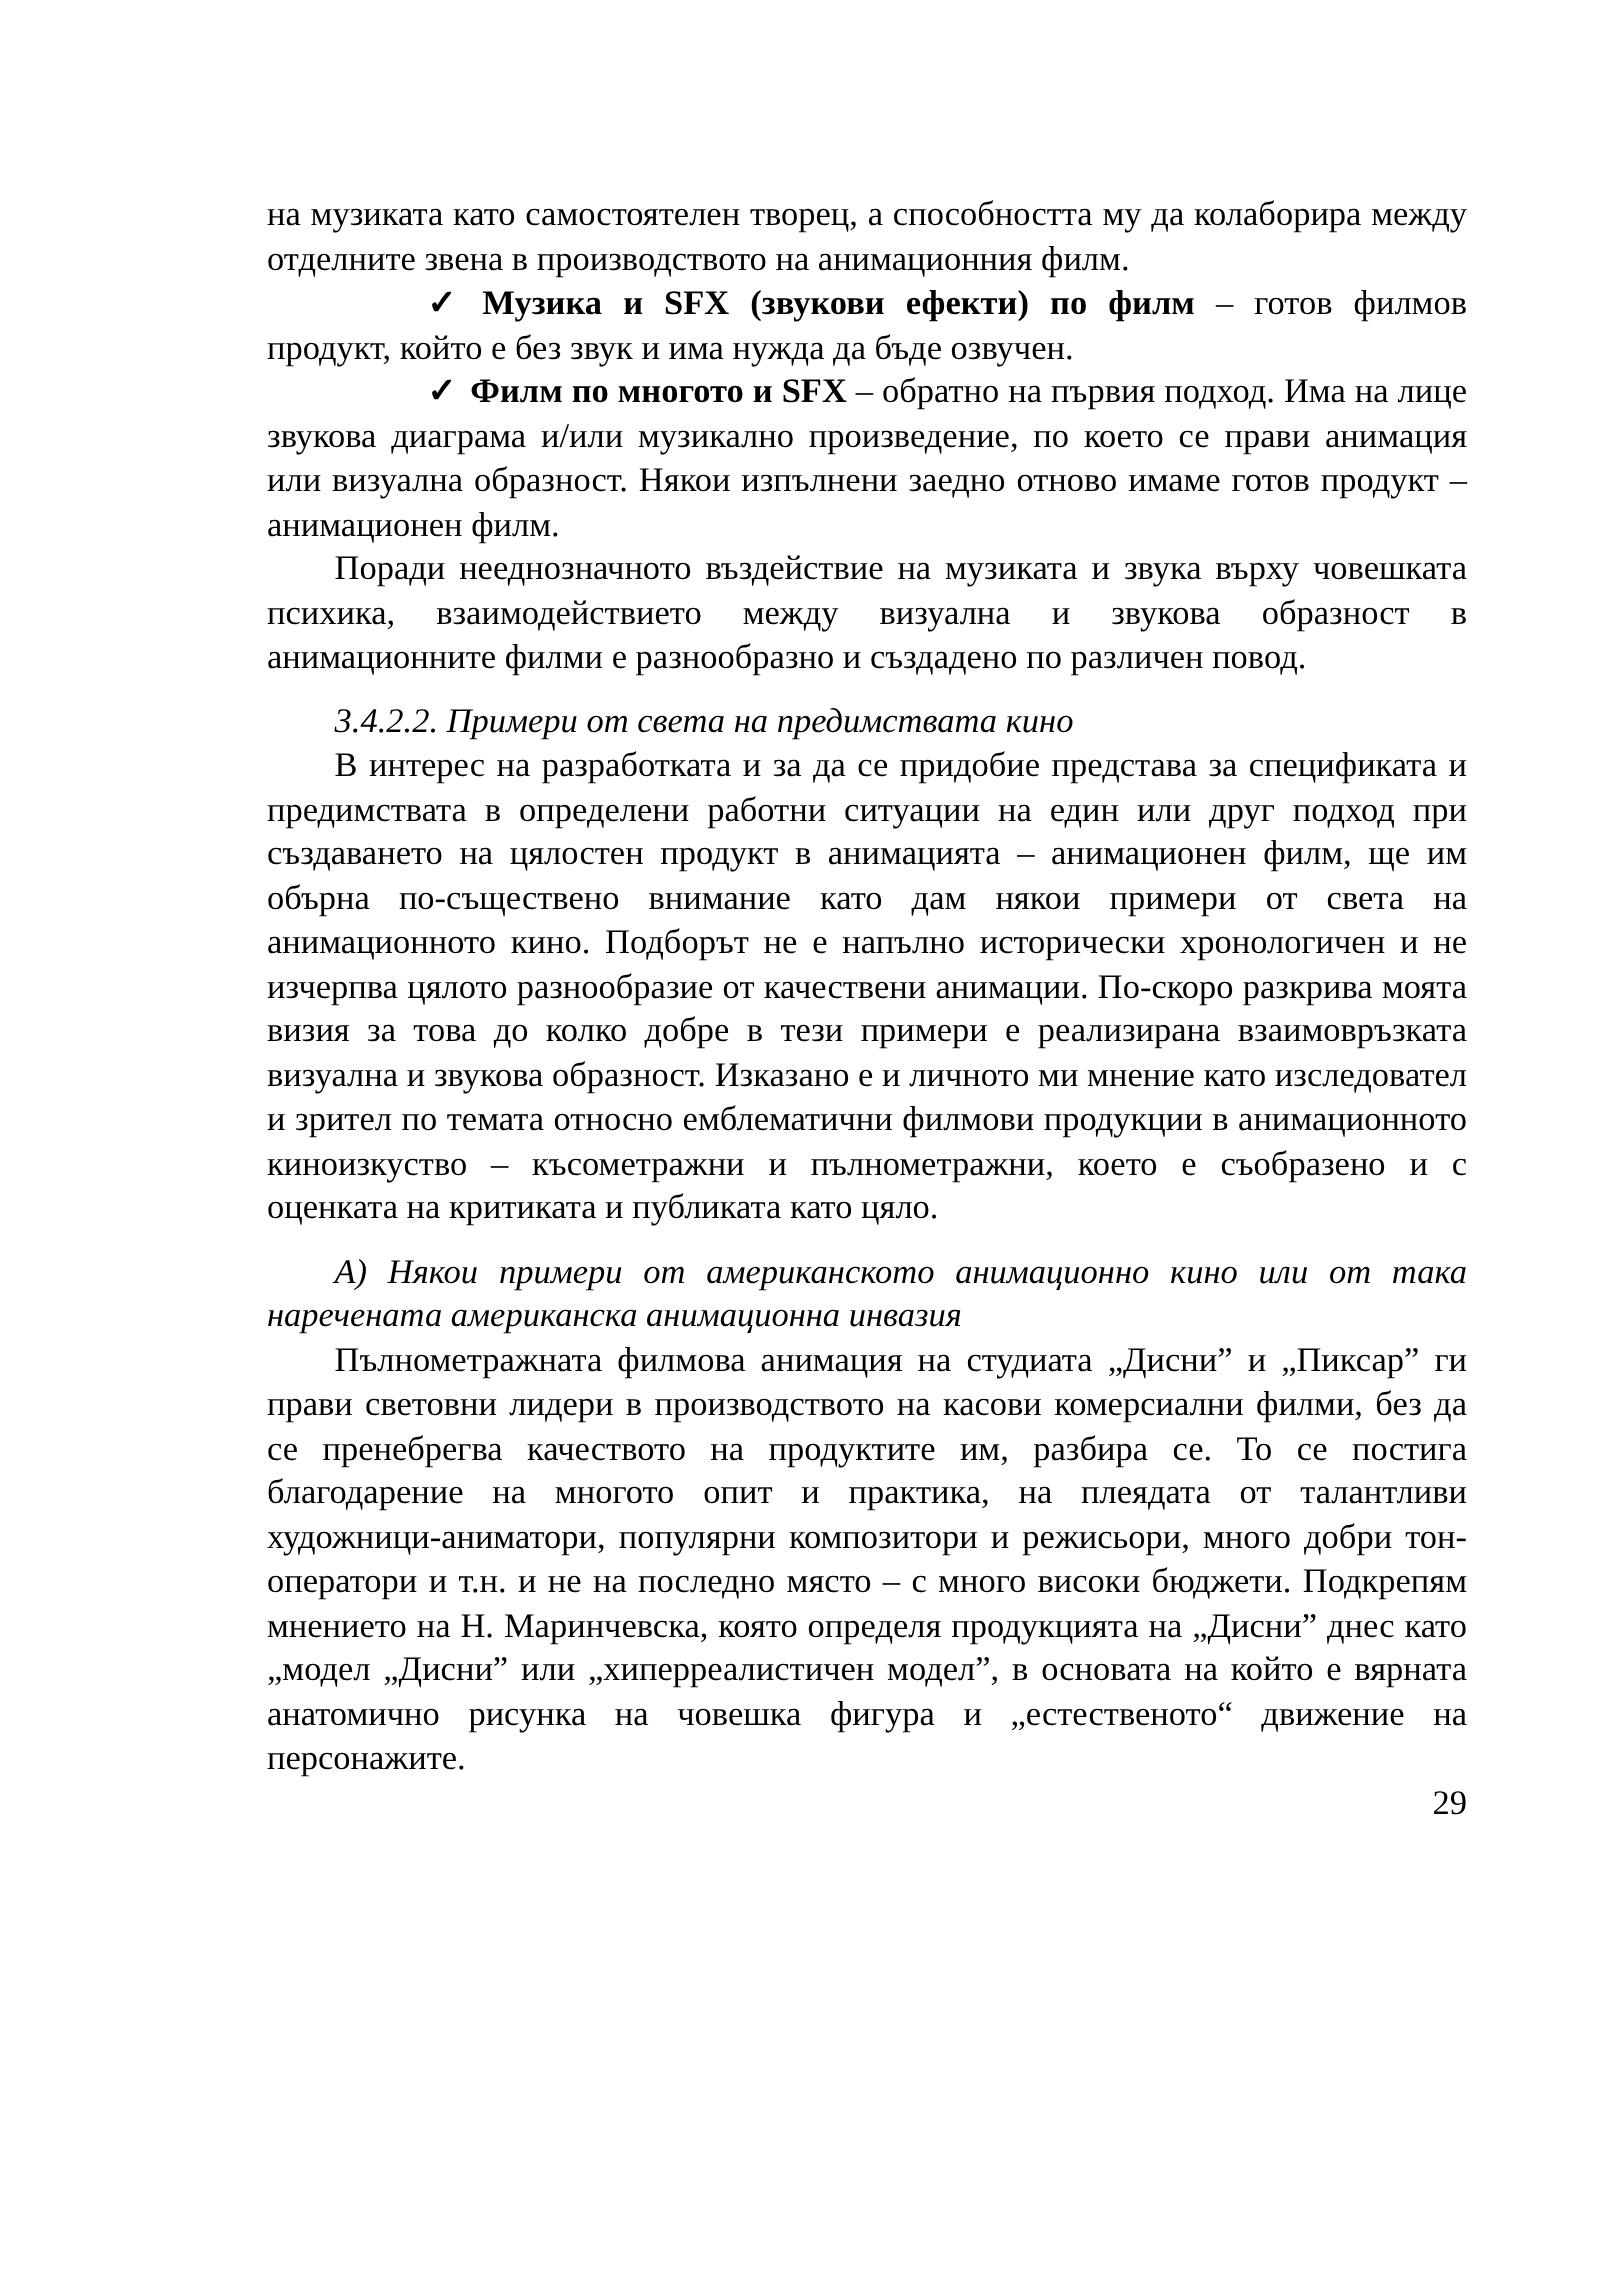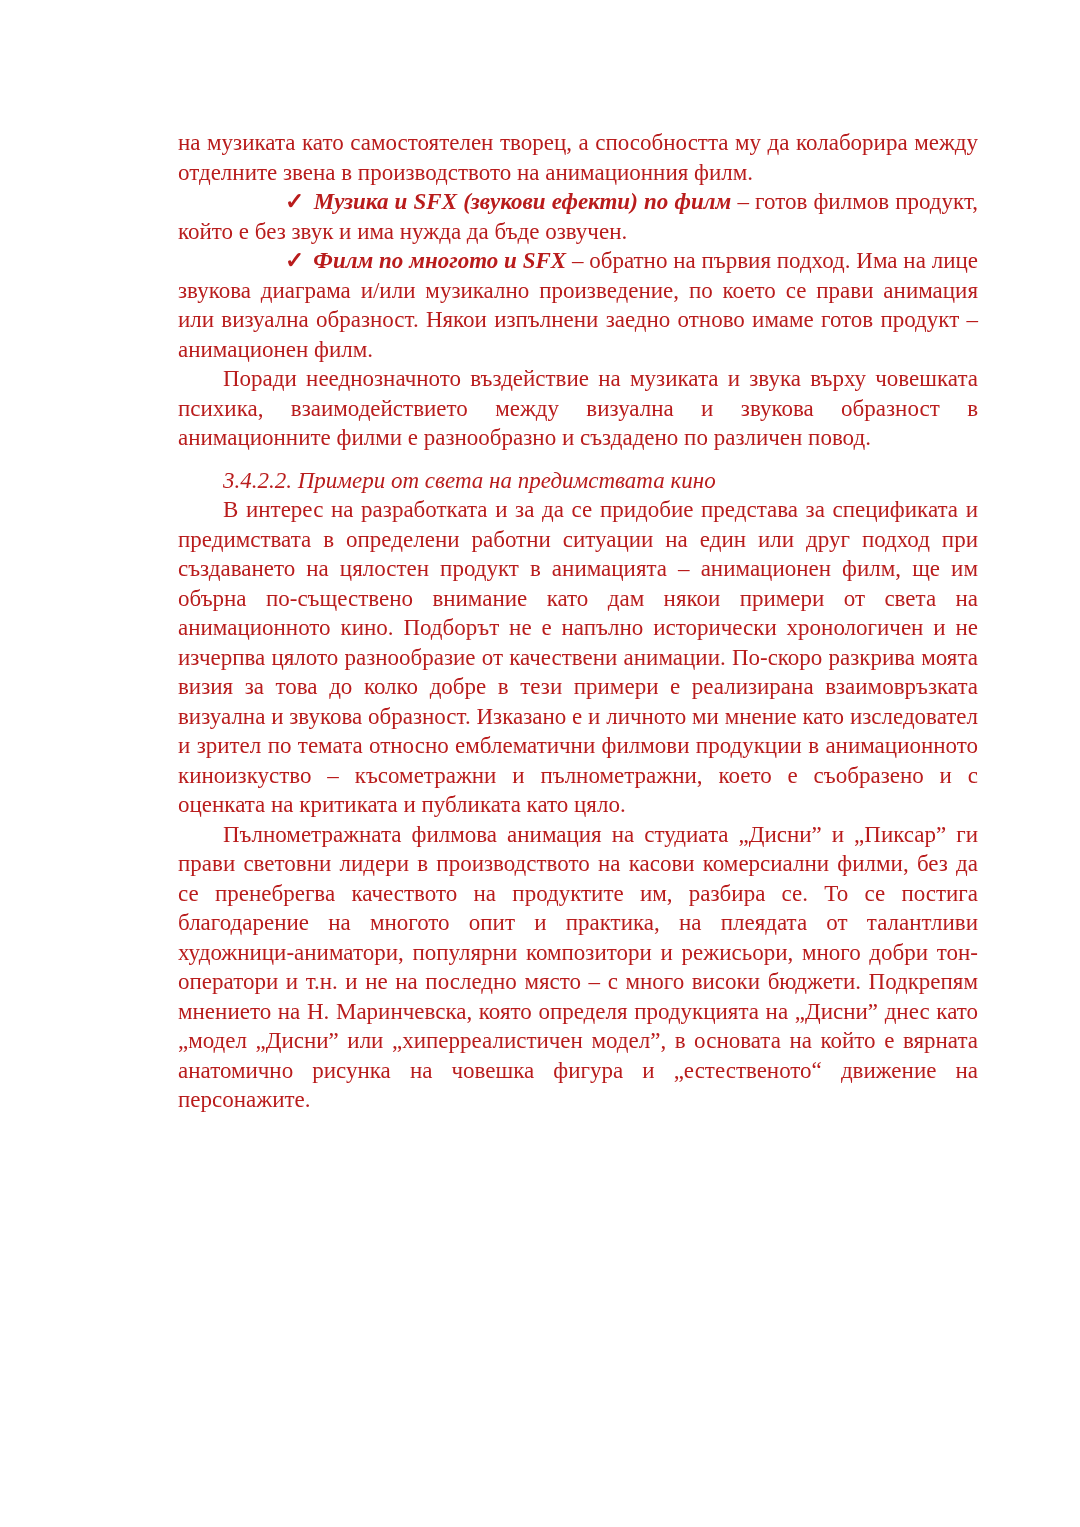--- a/index.html
+++ b/index.html
@@ -15,41 +15,41 @@
     overflow: hidden;
   }
   .text-block {
     position: absolute;
     left: 178px;
     top: 128px;
     width: 800px;
     font-family: "Liberation Serif", "DejaVu Serif", serif;
     font-size: 23px;
     line-height: 29.5px;
-    color: #b91c1c;
+    color: #000000;
     text-align: justify;
   }
   p.para {
     margin: 0;
     padding: 0;
     text-indent: 45px;
   }
   p.para.no-indent {
     text-indent: 0;
   }
   p.para.bullet {
     text-indent: 107px;
   }
   p.para.heading {
     font-style: italic;
     margin-top: 13px;
   }
   .run-n { font-style: normal; font-weight: normal; }
   .run-i { font-style: italic; }
-  .run-bi { font-style: italic; font-weight: bold; }
+  .run-bi { font-weight: bold; }
   .check {
     font-weight: bold;
     font-style: normal;
     display: inline;
     padding-right: 9px;
   }
   .page-number {
     margin-top: 17px;
     text-align: right;
     text-indent: 0;
@@ -60,15 +60,17 @@
 
 <div class="page">
   <div class="text-block" id="text-block">
 
     <p class="para no-indent"><span class="run-n">на музиката като самостоятелен творец, а способността му да колаборира между отделните звена в производството на анимационния филм.</span></p>
       <p class="para bullet"><span class="check">✓</span><span class="run-bi">Музика и SFX (звукови ефекти) по филм</span><span class="run-n"> – готов филмов продукт, който е без звук и има нужда да бъде озвучен.</span></p>
       <p class="para bullet"><span class="check">✓</span><span class="run-bi">Филм по многото и SFX</span><span class="run-n"> – обратно на първия подход. Има на лице звукова диаграма и/или музикално произведение, по което се прави анимация или визуална образност. Някои изпълнени заедно отново имаме готов продукт – анимационен филм.</span></p>
       <p class="para"><span class="run-n">Поради нееднозначното въздействие на музиката и звука върху човешката психика, взаимодействието между визуална и звукова образност в анимационните филми е разнообразно и създадено по различен повод.</span></p>
       <p class="para heading"><span class="run-i">3.4.2.2. Примери от света на предимствата кино</span></p>
       <p class="para"><span class="run-n">В интерес на разработката и за да се придобие представа за спецификата и предимствата в определени работни ситуации на един или друг подход при създаването на цялостен продукт в анимацията – анимационен филм, ще им обърна по-съществено внимание като дам някои примери от света на анимационното кино. Подборът не е напълно исторически хронологичен и не изчерпва цялото разнообразие от качествени анимации. По-скоро разкрива моята визия за това до колко добре в тези примери е реализирана взаимовръзката визуална и звукова образност. Изказано е и личното ми мнение като изследовател и зрител по темата относно емблематични филмови продукции в анимационното киноизкуство – късометражни и пълнометражни, което е съобразено и с оценката на критиката и публиката като цяло.</span></p>
+      <p class="para heading"><span class="run-i">А) Някои примери от американското анимационно кино или от така наречената американска анимационна инвазия</span></p>
       <p class="para"><span class="run-n">Пълнометражната филмова анимация на студиата „Дисни” и „Пиксар” ги прави световни лидери в производството на касови комерсиални филми, без да се пренебрегва качеството на продуктите им, разбира се. То се постига благодарение на многото опит и практика, на плеядата от талантливи художници-аниматори, популярни композитори и режисьори, много добри тон-оператори и т.н. и не на последно място – с много високи бюджети. Подкрепям мнението на Н. Маринчевска, която определя продукцията на „Дисни” днес като „модел „Дисни” или „хиперреалистичен модел”, в основата на който е вярната анатомично рисунка на човешка фигура и „естественото“ движение на персонажите.</span></p>
+      <p class="para page-number">29</p>
   </div>
 </div>
 
 </body></html>

